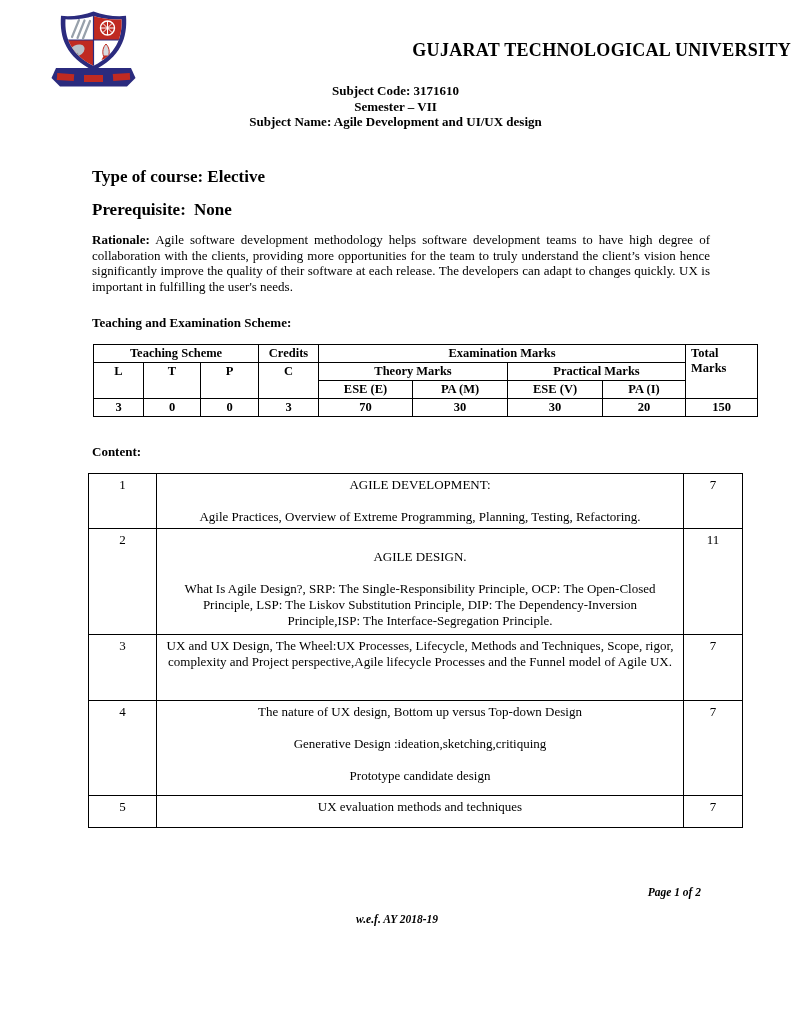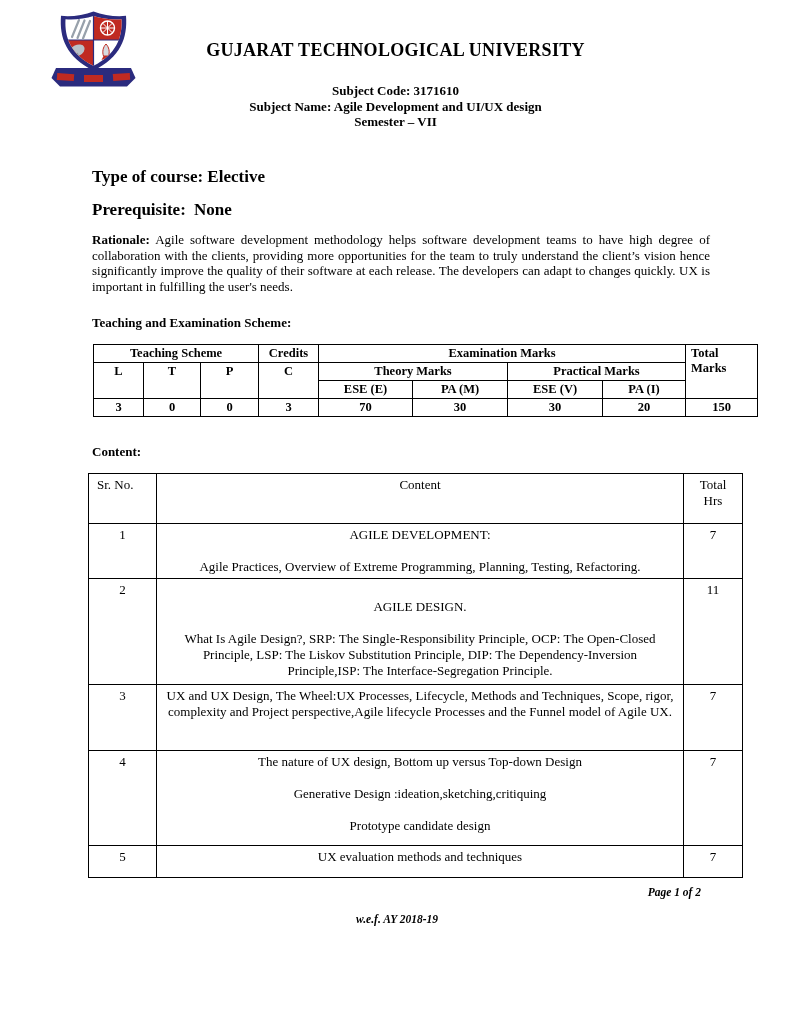--- a/index.html
+++ b/index.html
@@ -7,21 +7,21 @@
     width:791px; height:1024px;
     background:#ffffff; color:#000;
     font-family:"Liberation Serif", serif;
     position:relative; overflow:hidden;
   }
   .abs { position:absolute; }
 
   
   #crest { left:49px; top:9px; width:89px; height:81px; }
   #uni-title {
-    left:0; top:40px; width:791px; text-align:center;
+    left:0; top:40px; width:791px; text-align:right;
     font-size:18px; font-weight:bold; letter-spacing:0.3px;
   }
   #subheader {
     left:0; top:83px; width:791px; text-align:center;
     font-size:13px; font-weight:bold; line-height:15.5px;
   }
 
   
   .info-line { left:92px; font-size:17px; font-weight:bold; }
   #type-line   { top:167px; }
@@ -129,22 +129,22 @@
     <path d="M7 59 L82 59 L86.5 69 L78 77.5 L11 77.5 L2.5 69 Z" fill="#2b2b7e"></path>
     <rect x="8" y="64.5" width="17" height="7" fill="#c02a21" transform="rotate(4 16 68)"></rect>
     <rect x="35" y="66" width="19" height="7" fill="#c02a21"></rect>
     <rect x="64" y="64.5" width="17" height="7" fill="#c02a21" transform="rotate(-4 72 68)"></rect>
   </svg>
 
   <div id="uni-title" class="abs">GUJARAT TECHNOLOGICAL UNIVERSITY</div>
 
   <div id="subheader" class="abs">
     <div>Subject Code: 3171610</div>
+    <div>Semester – VII</div>
     <div>Subject Name: Agile Development and UI/UX design</div>
-    <div>Semester – VII</div>
   </div>
 
   <div id="type-line" class="abs info-line">
     <span>Type of course:</span>
     <span>Elective</span>
   </div>
 
   <div id="prereq-line" class="abs info-line">
     <span>Prerequisite:</span>
     <span class="val">None</span>
@@ -209,28 +209,20 @@
   <div id="content-title" class="abs section-title">Content:</div>
 
   <div id="content-wrap" class="abs">
     <table class="content-table">
       <colgroup>
         <col style="width:68px">
           <col style="width:527px">
           <col style="width:59px">
       </colgroup>
       <tbody>
-          <tr class="hdr h-hdr">
-        <td class="hdr-sr">Sr. No.</td>
-        <td class="hdr-content">Content</td>
-        <td class="hdr-hrs">
-          <div>Total</div>
-          <div>Hrs</div>
-        </td>
-      </tr>
 
       <tr class="h-r1">
         <td class="sr-cell">1</td>
         <td class="content-cell">
           <p>AGILE DEVELOPMENT:</p>
           <p>Agile Practices, Overview of Extreme Programming, Planning, Testing, Refactoring.</p>
         </td>
         <td class="hrs-cell">7</td>
       </tr>
 

